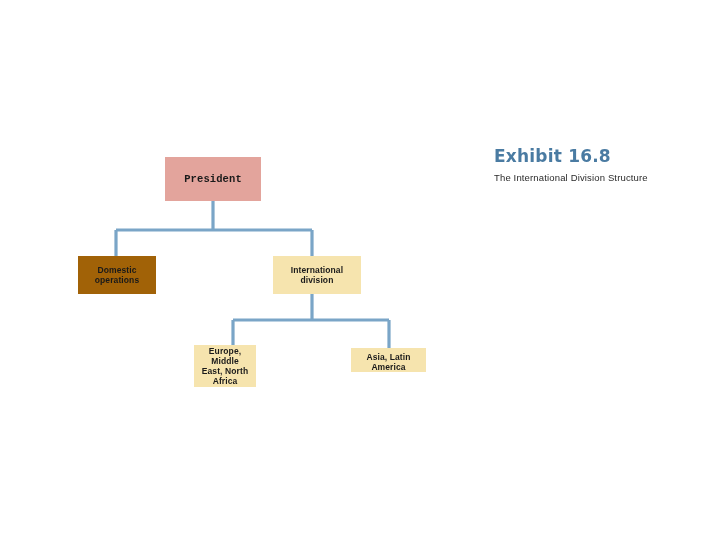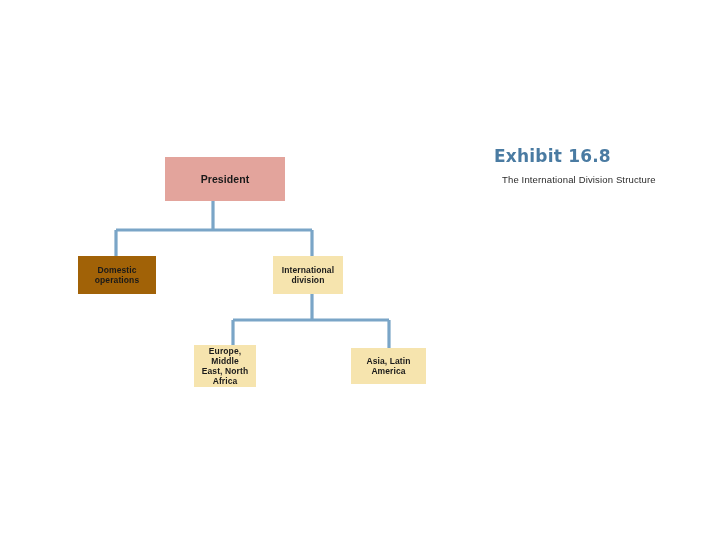--- a/index.html
+++ b/index.html
@@ -61,60 +61,62 @@
     display: block;
     width: 100%;
     padding: 0 3px;
     white-space: pre-line;
   }
 
   
   #node-president {
     left: 165px;
     top: 157px;
-    width: 120px;
+    width: 96px;
     height: 44px;
     background: #e3a49c;
     font-size: 10.5px;
+    font-family: Liberation Mono, monospace;
   }
 
   #node-domestic {
     left: 78px;
     top: 256px;
     width: 78px;
     height: 38px;
     background: #a16207;
     font-size: 8.5px;
   }
 
   #node-international {
     left: 273px;
     top: 256px;
-    width: 70px;
+    width: 88px;
     height: 38px;
     background: #f6e4ae;
     font-size: 8.5px;
   }
 
   #node-emea {
     left: 194px;
     top: 345px;
     width: 62px;
     height: 42px;
     background: #f6e4ae;
     font-size: 8.5px;
   }
 
   #node-asia-latam {
     left: 351px;
     top: 348px;
     width: 75px;
-    height: 36px;
+    height: 24px;
     background: #f6e4ae;
     font-size: 8.5px;
+    align-items: flex-end;
   }
 
   
   #caption {
     position: absolute;
     left: 494px;
     top: 147px;
     width: 215px;
   }
 
@@ -129,21 +131,21 @@
     white-space: nowrap;
   }
 
   #exhibit-subtitle {
     font-family: "Liberation Sans", sans-serif;
     font-size: 9.5px;
     font-weight: normal;
     color: #2b2b2b;
     letter-spacing: 0.15px;
     line-height: 1.2;
-    margin: 8px;
+    margin: 0;
     white-space: nowrap;
   }
 </style>
 </head>
 <body>
 
 <div id="slide">
 
   <div id="diagram">
 

